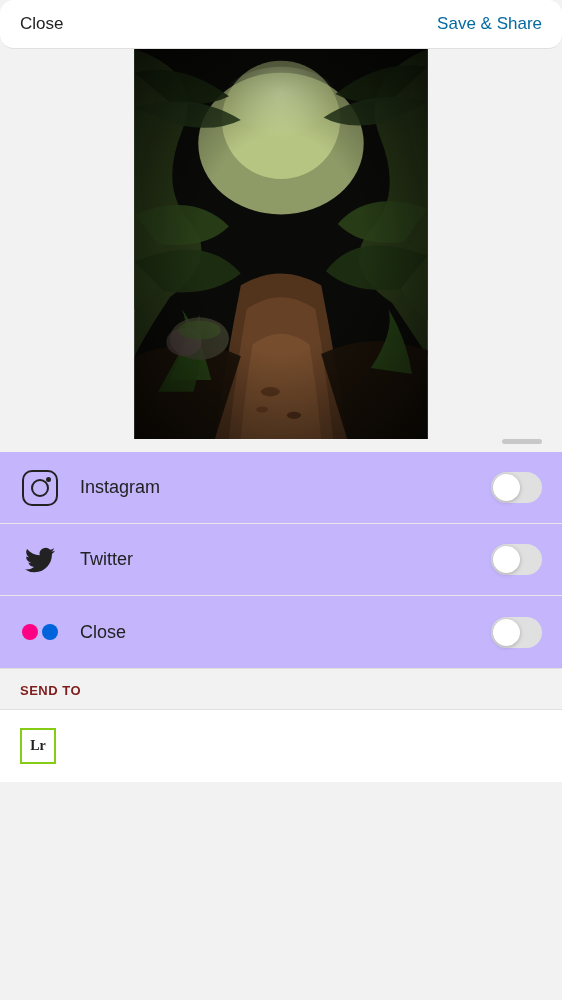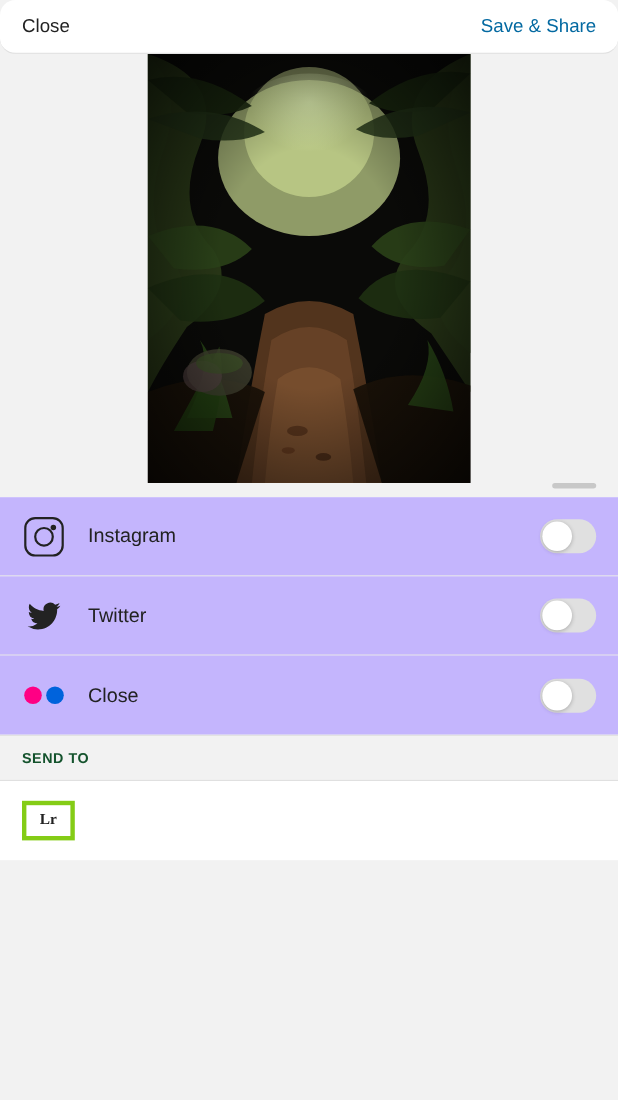--- a/index.html
+++ b/index.html
@@ -125,21 +125,21 @@
     
     .section-header {
       background: #f2f2f2;
       padding: 12px 20px 10px 20px;
       border-top: 1px solid #e0e0e0;
       border-bottom: 1px solid #e0e0e0;
     }
     .section-header-text {
       font-size: 13px;
       font-weight: 600;
-      color: #14532d;
+      color: #7f1d1d;
       letter-spacing: 0.5px;
     }
 
     
     .send-section {
       background: #ffffff;
     }
     .send-item {
       display: flex;
       align-items: center;
@@ -147,23 +147,23 @@
       height: 72px;
       border-bottom: 1px solid #e8e8e8;
       background: #ffffff;
     }
     .send-item:last-child {
       border-bottom: none;
     }
 
     
     .adobe-icon {
-      width: 48px;
+      width: 36px;
       height: 36px;
-      border: 4px solid #84cc16;
+      border: 2px solid #84cc16;
       display: flex;
       align-items: center;
       justify-content: center;
       margin-right: 20px;
       flex-shrink: 0;
       font-size: 14px;
       font-weight: 700;
       color: #222;
       font-family: 'Times New Roman', serif;
     }

